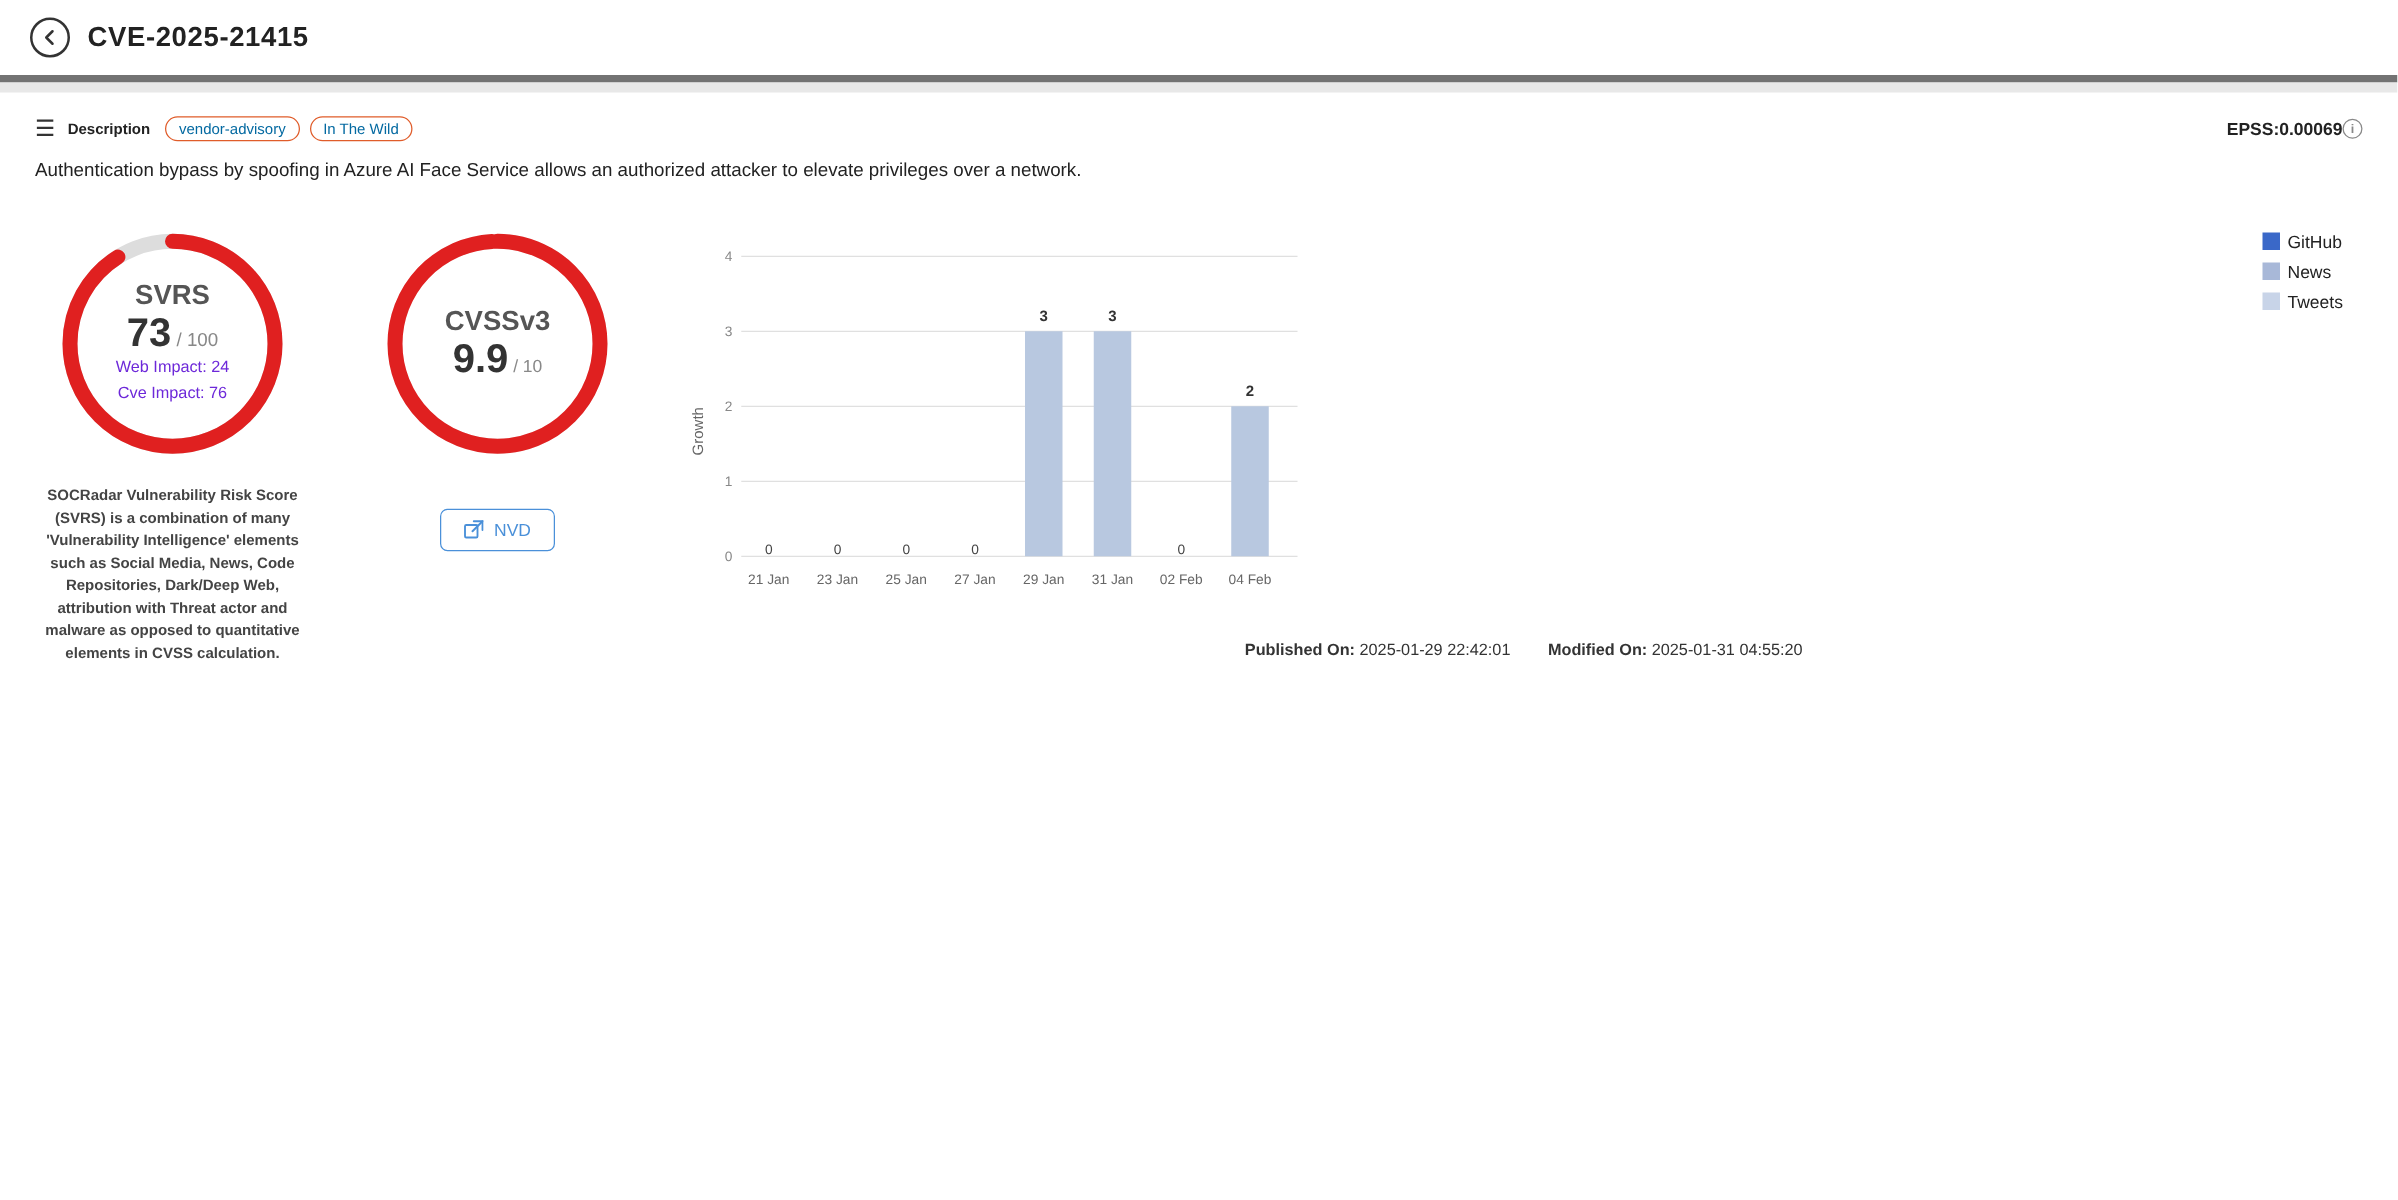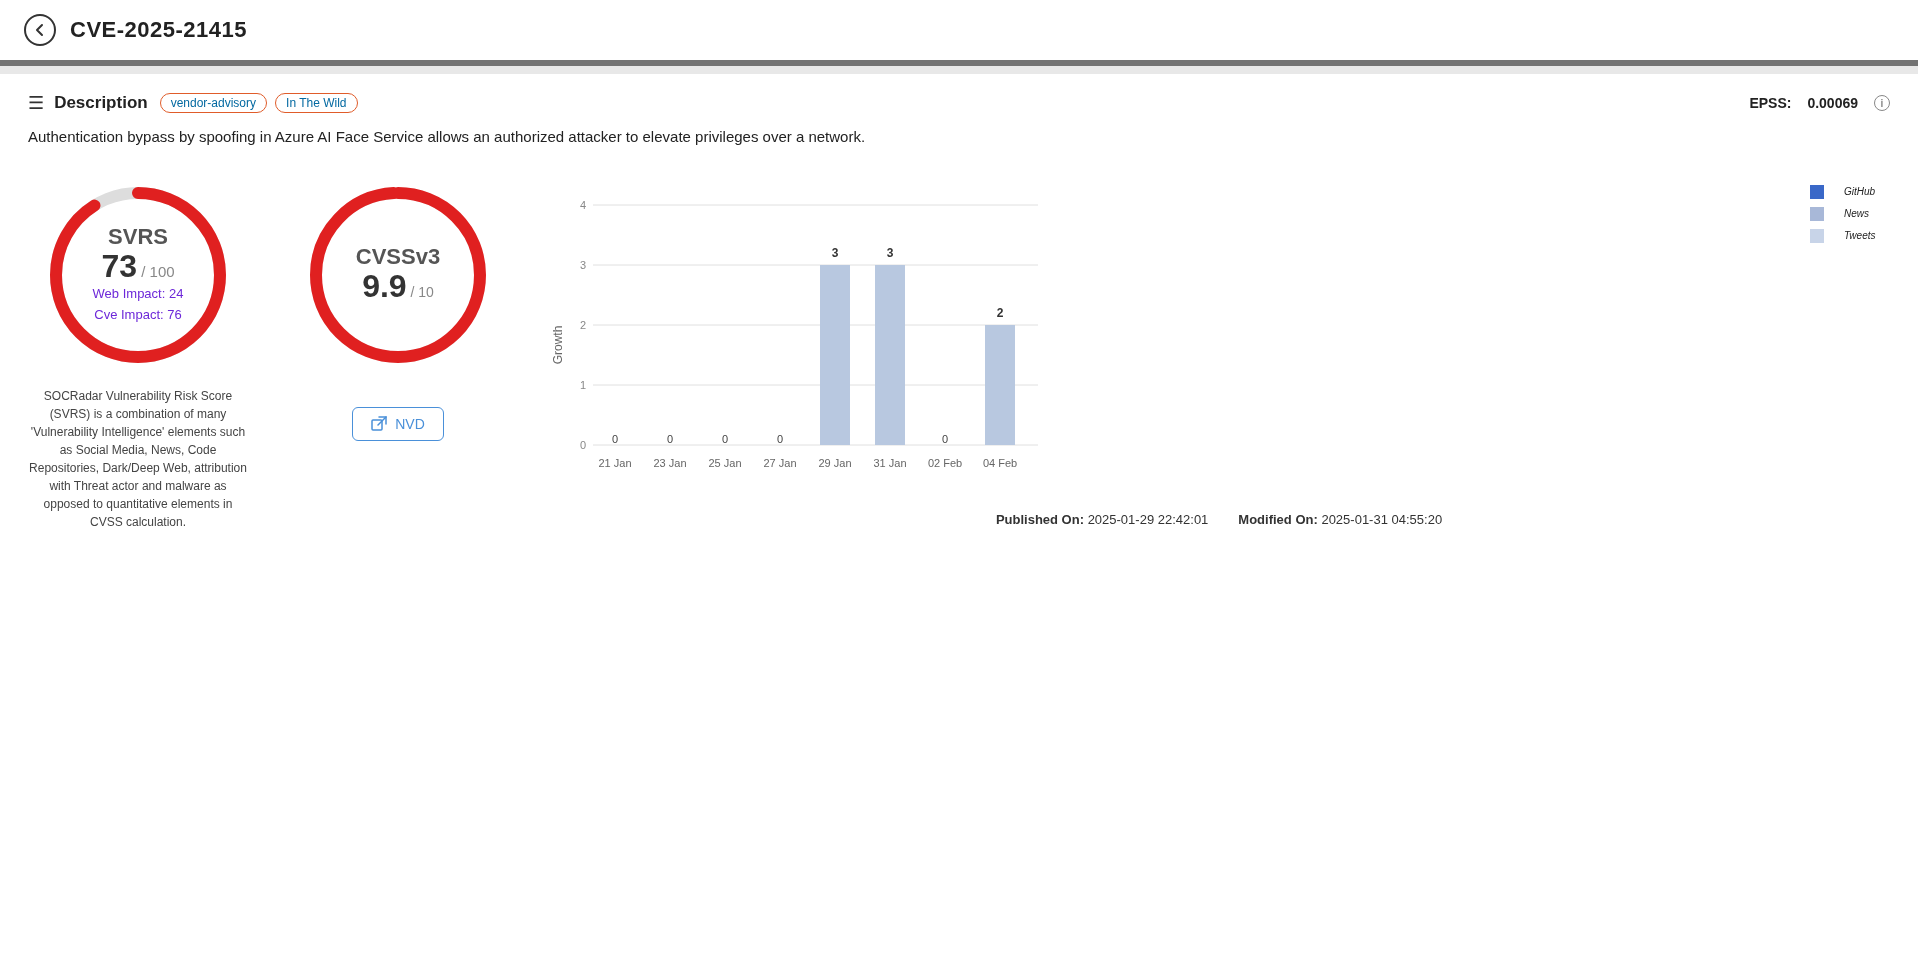--- a/index.html
+++ b/index.html
@@ -18,28 +18,28 @@
 
     .gray-bar { height: 8px; background: #e8e8e8; }
 
     .main-content { padding: 18px 28px 24px 28px; }
 
     
     .desc-row {
       display: flex; align-items: center; margin-bottom: 12px;
     }
     .desc-icon { margin-right: 10px; font-size: 18px; color: #333; }
-    .desc-title { font-size: 17px; font-weight: 600; margin-right: 12px; }
+    .desc-title { font-size: 12px; font-weight: 600; margin-right: 12px; }
     .tag {
       border: 1.5px solid #e05c2a; color: #0369a1; border-radius: 12px;
       padding: 2px 10px; font-size: 12px; font-weight: 500; margin-right: 8px;
     }
     .epss-right {
       margin-left: auto; font-size: 14px; font-weight: 700;
-      display: flex; align-items: center; gap: 16px;
+      display: flex; align-items: center; gap: 0;
     }
     .epss-info {
       width: 16px; height: 16px; border-radius: 50%; border: 1.5px solid #888;
       display: inline-flex; align-items: center; justify-content: center;
       font-size: 10px; color: #888; font-weight: 700; cursor: pointer;
     }
 
     .description-text {
       font-size: 15px; color: #222; margin-bottom: 26px; line-height: 1.5;
     }
@@ -55,21 +55,21 @@
     .circle-container svg { width: 200px; height: 200px; }
     .circle-center-text {
       position: absolute; top: 50%; left: 50%; transform: translate(-50%, -50%);
       text-align: center; pointer-events: none;
     }
     .circle-label { font-size: 22px; font-weight: 700; color: #555; line-height: 1.1; }
     .circle-impact { font-size: 13px; color: #6d28d9; line-height: 1.6; }
 
     .svrs-desc {
       font-size: 12px; color: #444; text-align: center; max-width: 220px;
-      font-weight: 400; line-height: 1.5;
+      font-weight: 700; line-height: 1.5;
     }
 
     
     .cvss-section { display: flex; flex-direction: column; align-items: center; min-width: 220px; }
 
     .nvd-btn {
       display: flex; align-items: center; gap: 8px;
       border: 1.5px solid #4a90d9; border-radius: 6px;
       padding: 8px 18px; font-size: 14px; color: #4a90d9;
       cursor: pointer; background: #fff; margin-top: 20px;
@@ -80,21 +80,21 @@
     
     .chart-section { flex: 1; min-width: 500px; }
     .chart-wrapper { display: flex; gap: 20px; }
     .chart-area { flex: 1; position: relative; }
 
     
     .chart-legend {
       display: flex; flex-direction: column; gap: 8px;
       padding-top: 10px; min-width: 80px;
     }
-    .legend-item { display: flex; align-items: center; gap: 20px; font-size: 10px; font-style: italic; }
+    .legend-item { display: flex; align-items: center; gap: 6px; font-size: 14px; }
     .legend-color { width: 14px; height: 14px; flex-shrink: 0; }
 
     .published-row {
       margin-top: 14px; font-size: 13px; color: #333;
       display: flex; gap: 30px; justify-content: center;
     }
     .published-row strong { font-weight: 700; }
   </style>
 </head>
 <body>

